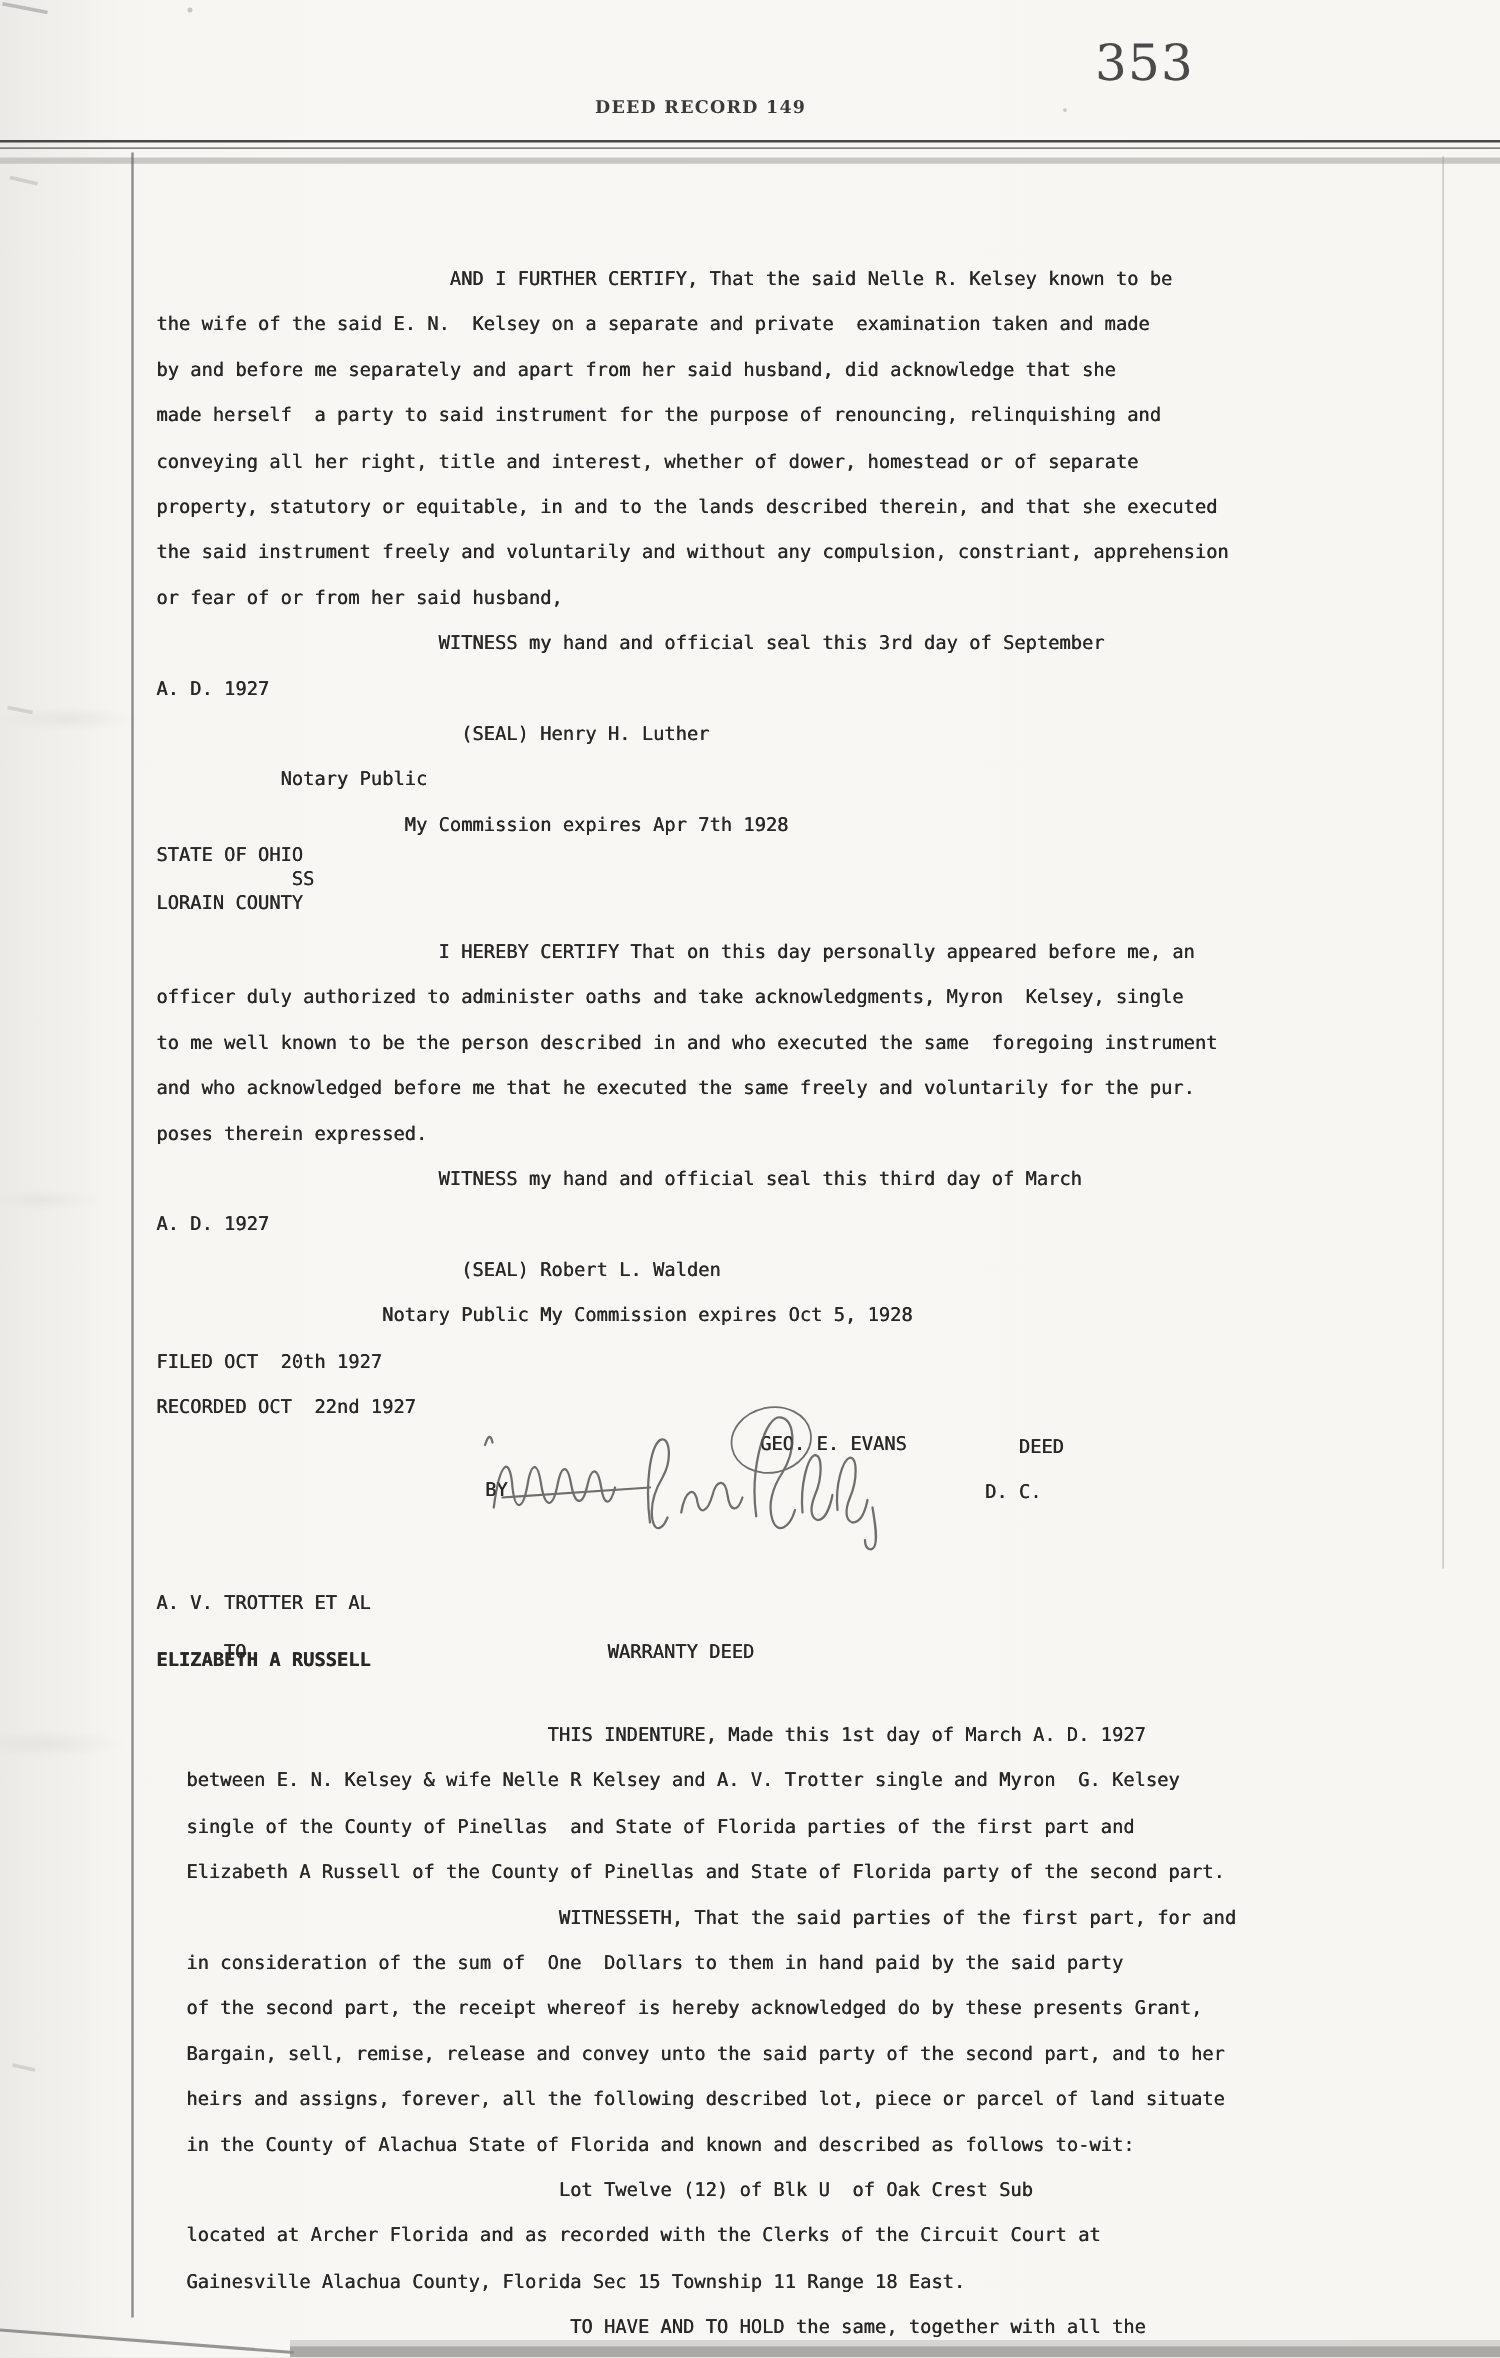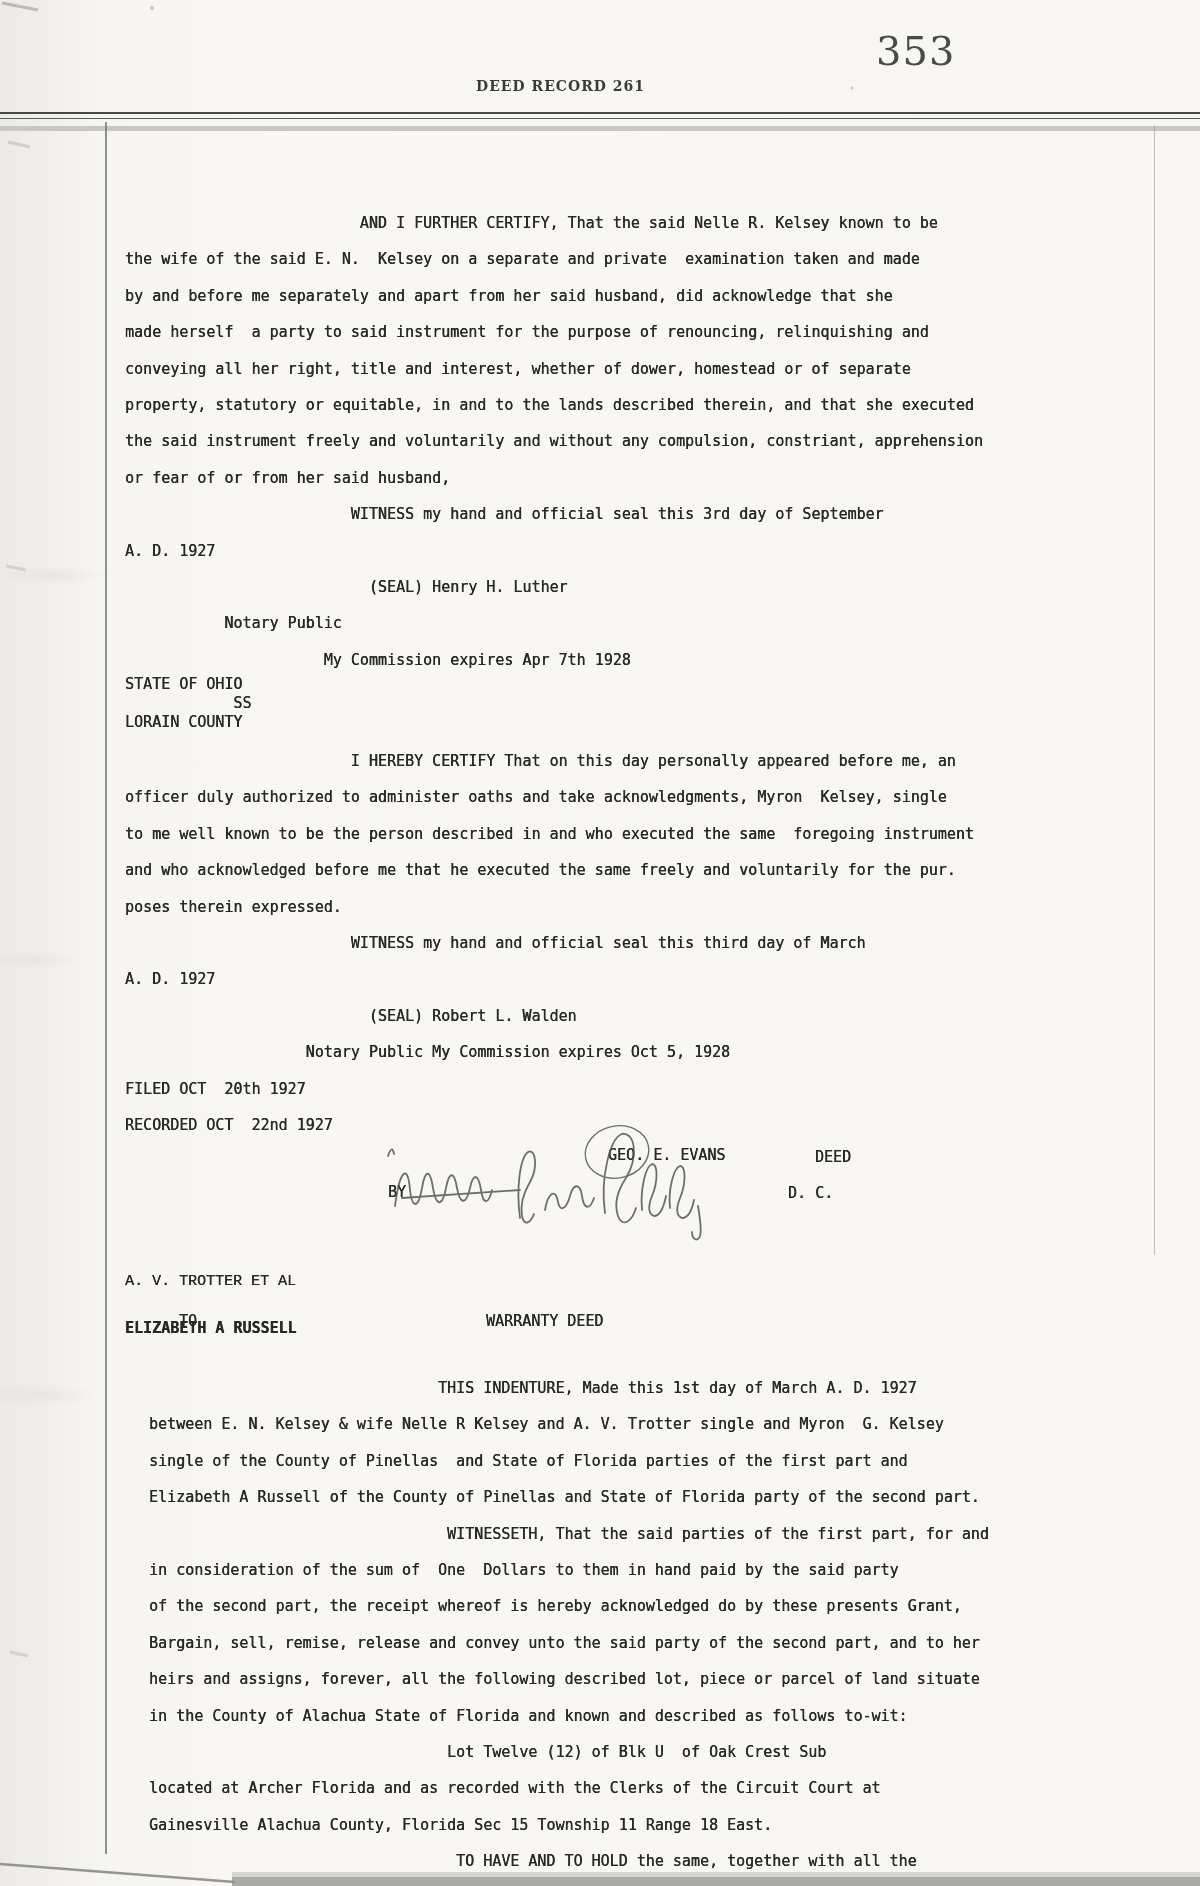--- a/index.html
+++ b/index.html
@@ -46,38 +46,38 @@
     text-shadow:0.3px 0 0 currentColor;
   }
   .block-a{top:205px;}
   .state-block{top:675px;line-height:19px;}
   .block-b{top:743px;}
   .deed-block{top:1370px;margin-left:24px;}
   .pos-label{
     position:absolute;white-space:pre;font-size:15px;line-height:18px;
     color:#282828;text-shadow:0.3px 0 0 currentColor;
   }
-  .grantor{left:125px;top:1273px;font-family:Liberation Mono, monospace;}
+  .grantor{left:125px;top:1273px;}
   .to-label{left:179px;top:1312px;}
   .doc-type{left:459px;top:1312px;margin-left:27px;}
   .grantee{left:125px;top:1319px;font-weight:bold;}
   .by-label{left:388px;top:1183px;}
   .clerk-name{left:608px;top:1146px;}
   .clerk-title{left:815px;top:1148px;}
   .deputy-abbr{left:788px;top:1184px;}
   .sig-svg{position:absolute;left:370px;top:1118px;}
   .artifacts{position:absolute;left:0;top:0;pointer-events:none;}
 </style>
 </head>
 <body>
 
 <div class="page">
 
   <div class="page-number">353</div>
-  <div class="header-title">DEED RECORD 261</div>
+  <div class="header-title">DEED RECORD 149</div>
 
   <div class="rule rule-1"></div>
   <div class="rule rule-2"></div>
   <div class="rule rule-3"></div>
   <div class="left-rule"></div>
   <div class="right-edge-line"></div>
 
   <div class="text-block block-a">                          AND I FURTHER CERTIFY, That the said Nelle R. Kelsey known to be
 the wife of the said E. N.  Kelsey on a separate and private  examination taken and made
 by and before me separately and apart from her said husband, did acknowledge that she

